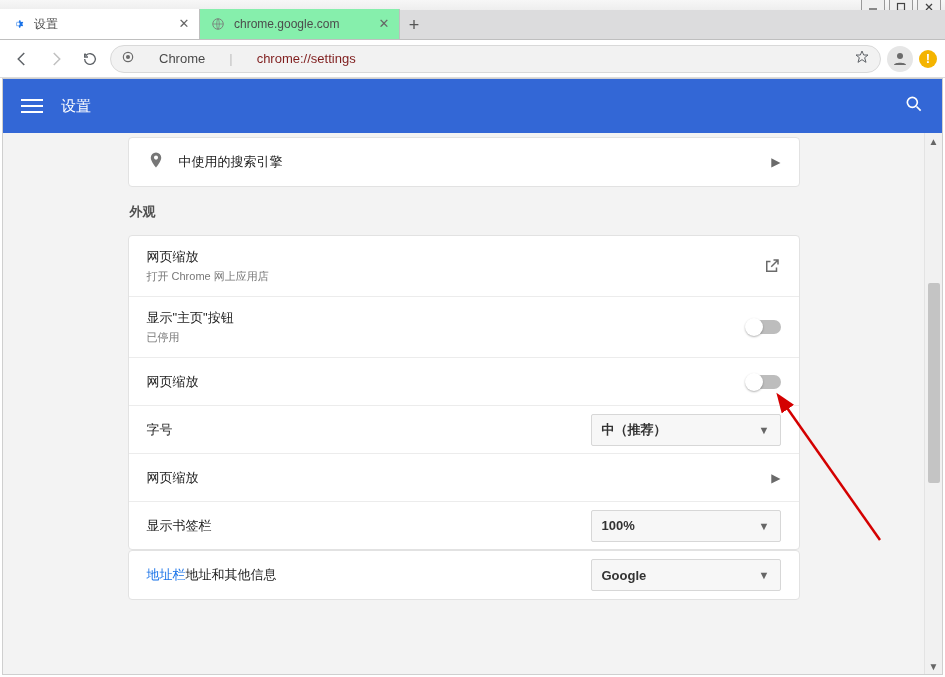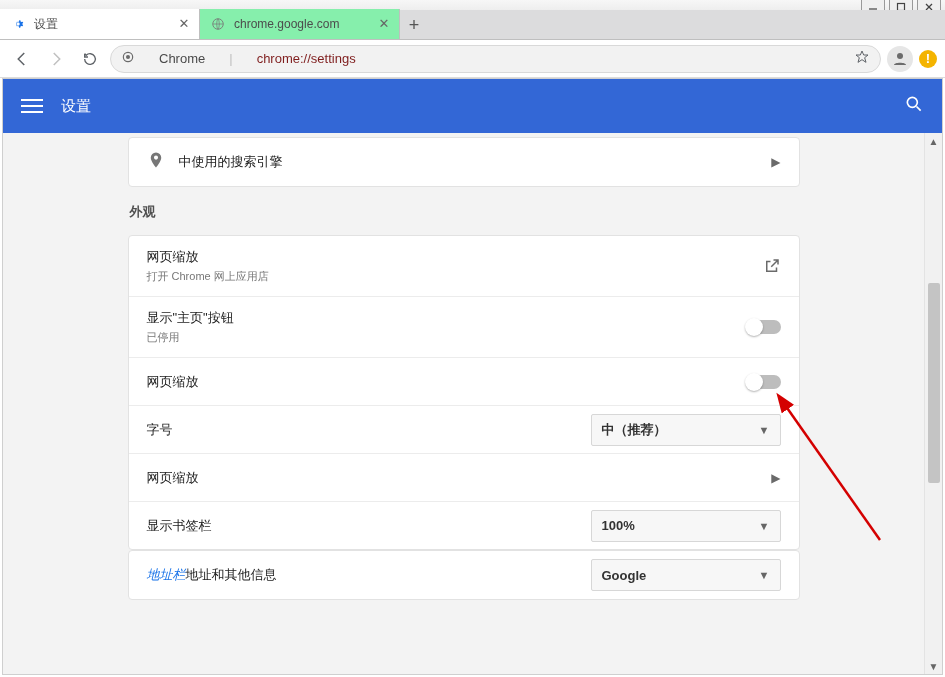--- a/index.html
+++ b/index.html
@@ -63,21 +63,21 @@
   .arrow-right { color:#6a6a6a; font-size:12px; }
 
   .openext { width:18px; height:18px; color:#6a6a6a; }
 
   .toggle { width:34px; height:14px; background:#bdbdbd; border-radius:7px; position:relative; }
   .toggle::after { content:""; position:absolute; width:18px; height:18px; border-radius:9px; background:#fff; left:-2px; top:-2px; box-shadow:0 1px 2px rgba(0,0,0,.3); }
 
   .dropdown { min-width:190px; height:32px; border:1px solid #d7d7d7; background:#f7f7f7; border-radius:2px; display:flex; align-items:center; padding:0 10px; font-size:13px; color:#333;font-weight:bold; }
   .dropdown .cd { margin-left:auto; color:#666; font-size:11px; }
 
-  .link { color:#1a73e8;font-style:italic; }
+  .link { color:#1a73e8; }
 
   
   .annot { position:absolute; pointer-events:none; }
 
 </style>
 </head>
 <body>
 
 <div class="win-controls">
   <div class="win-btn">

